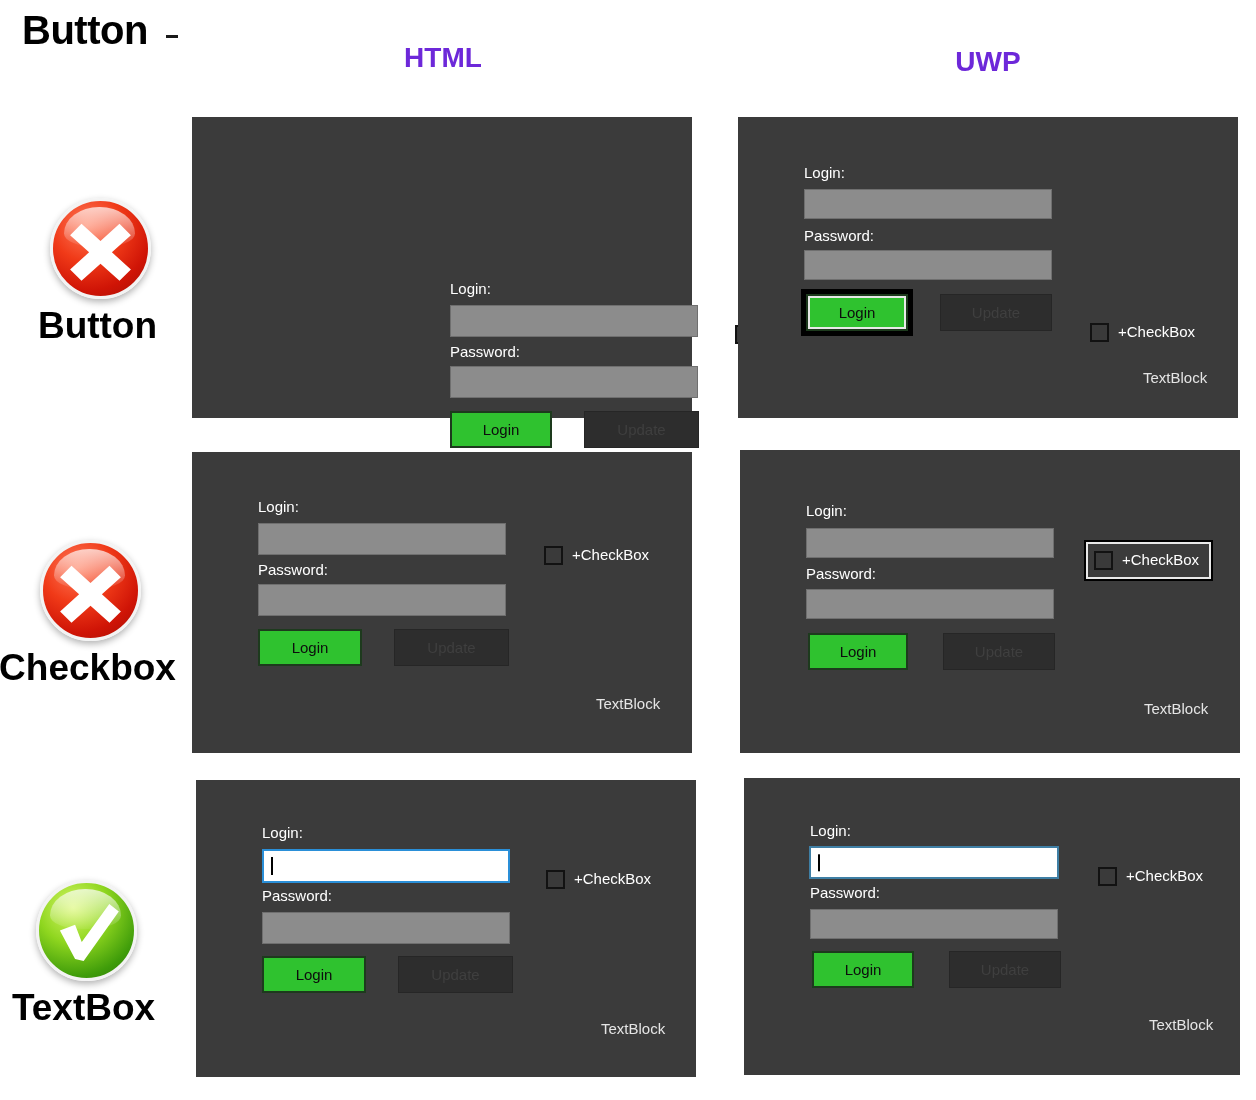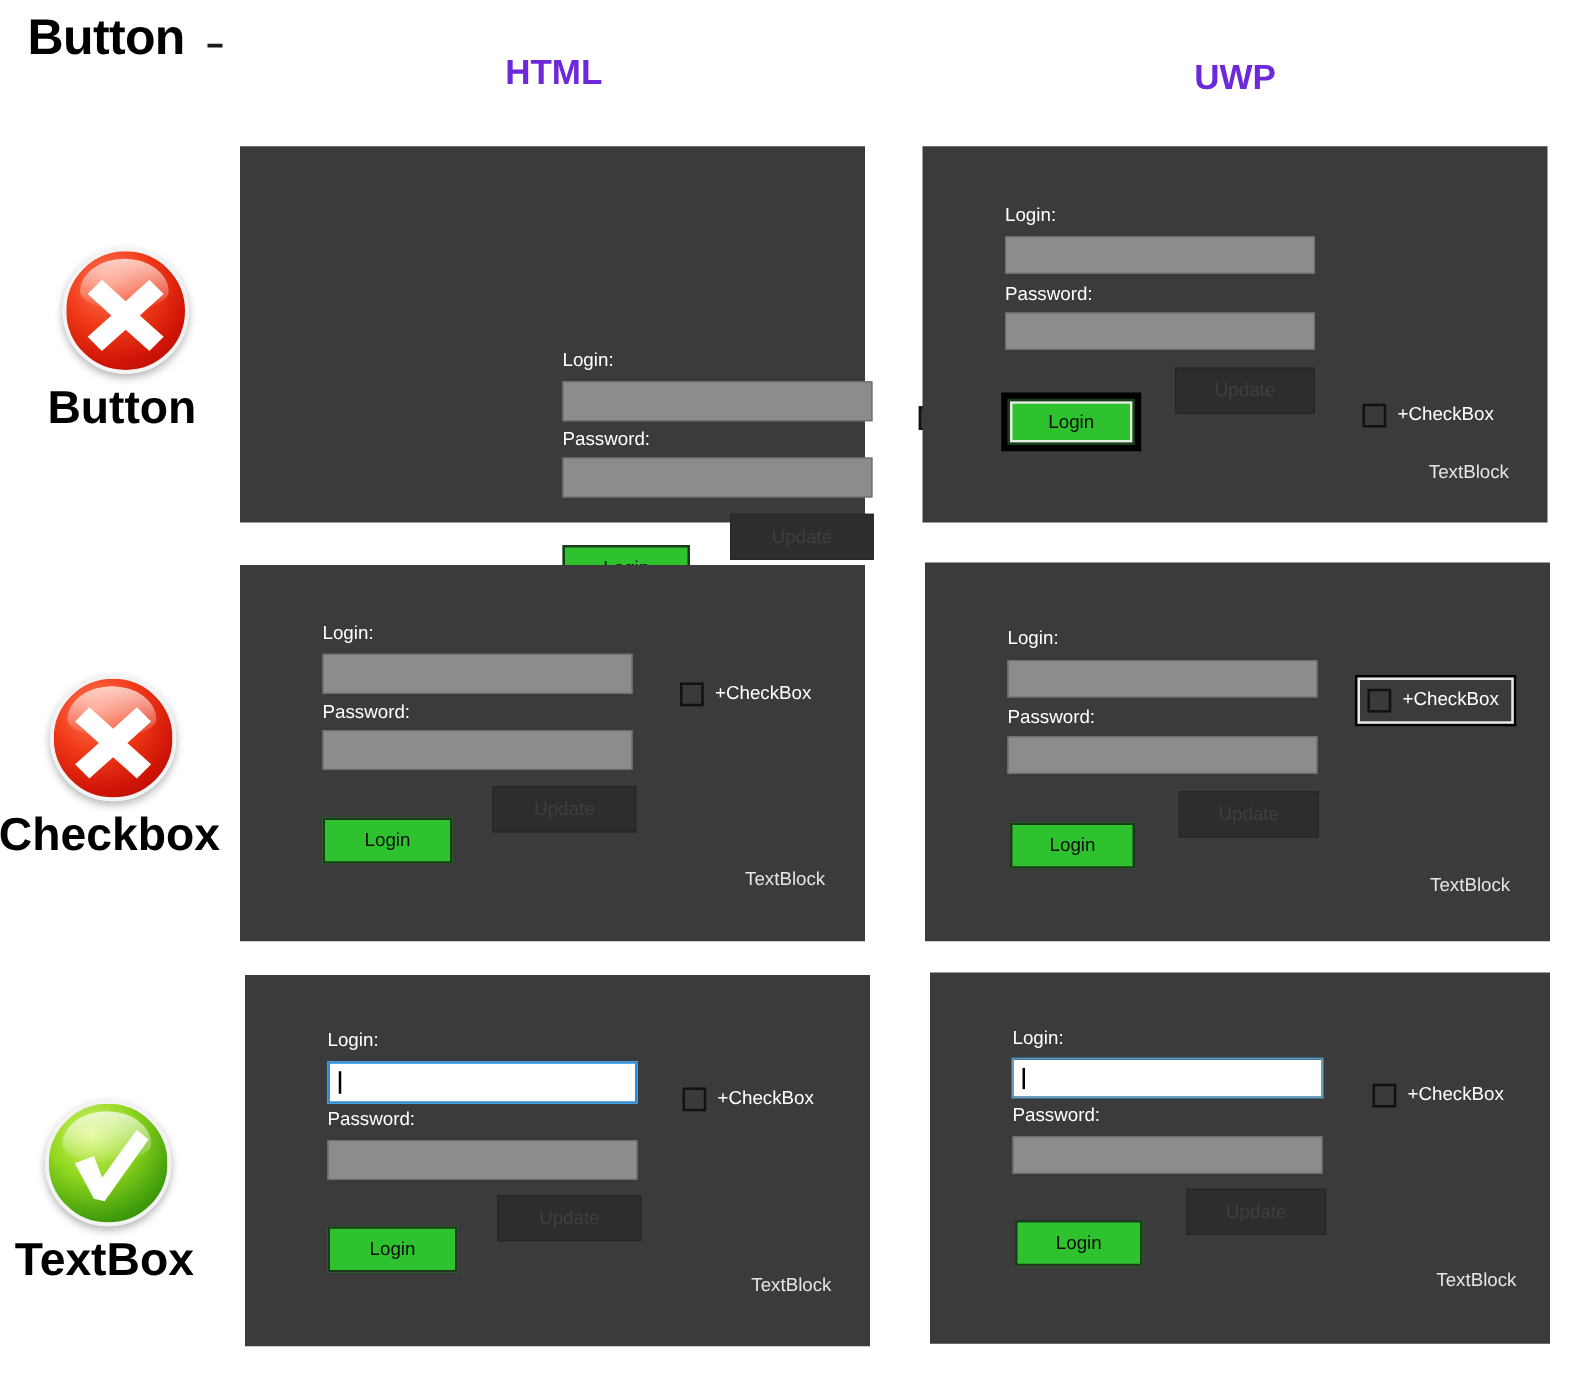--- a/index.html
+++ b/index.html
@@ -92,21 +92,21 @@
     position:absolute;left:7px;top:50%;transform:translateY(-50%);
     width:2px;height:60%;background:#000;
   }
   .btn{
     position:absolute;box-sizing:border-box;
     display:flex;align-items:center;justify-content:center;
     font-size:15px;
     cursor:pointer;
   }
   .btn.login{
-    background:#2fc22f;color:#0d0d0d;border:2px solid #1d3a1d;margin-top:25px;
+    background:#2fc22f;color:#0d0d0d;border:2px solid #1d3a1d;
   }
   .btn.update{
     background:#2d2d2d;color:#3f3f3f;border:1px solid #262626;
   }
   .btn.login.focus-ring{
     outline:3px solid #000000;
     box-shadow:0 0 0 5px #000000, inset 0 0 0 2px #e9e9e9;
   }
   .cbwrap{
     position:absolute;

